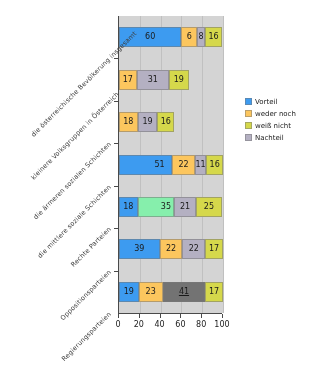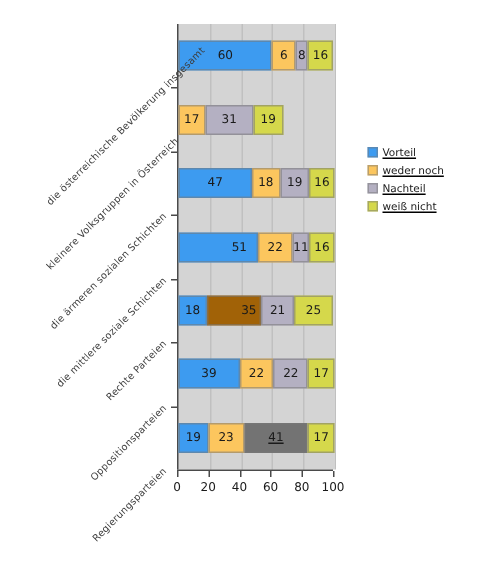--- a/index.html
+++ b/index.html
@@ -83,21 +83,20 @@
     transform:rotate(-45deg);
     text-align:right;
     letter-spacing:.15px;
   }
 
   
   .legend{
     position:absolute;
     left:245px;top:96px;
     width:58px;
-    text-decoration:underline;
   }
   .legend-item{
     display:flex;align-items:center;
     height:11px;
     margin-bottom:1px;
   }
   .legend-swatch{
     width:7px;height:7px;
     margin-right:3px;
     flex:0 0 auto;
@@ -126,34 +125,33 @@
         <div class="seg" style="width: 15.6px; background: rgb(252, 198, 94);">6</div>
         <div class="seg" style="width: 8.32px; background: rgb(180, 176, 194);">8</div>
         <div class="seg" style="width: 16.64px; background: rgb(213, 216, 75);">16</div>
       </div>
       <div class="bar-row" style="top: 53.6429px;">
         <div class="seg" style="width: 17.68px; background: rgb(252, 198, 94);">17</div>
         <div class="seg" style="width: 32.24px; background: rgb(180, 176, 194);">31</div>
         <div class="seg" style="width: 19.76px; background: rgb(213, 216, 75);">19</div>
       </div>
       <div class="bar-row" style="top: 96.0714px;">
-        <div class="seg" style="width: 48.88px; background: rgb(61, 155, 240);">47</div>
         <div class="seg" style="width: 18.72px; background: rgb(252, 198, 94);">18</div>
         <div class="seg" style="width: 19.76px; background: rgb(180, 176, 194);">19</div>
         <div class="seg" style="width: 16.64px; background: rgb(213, 216, 75);">16</div>
       </div>
       <div class="bar-row" style="top: 138.5px;">
         <div class="seg" style="width: 53.04px; background: rgb(61, 155, 240); padding-left: 28px;">51</div>
         <div class="seg" style="width: 22.88px; background: rgb(252, 198, 94);">22</div>
         <div class="seg" style="width: 11.44px; background: rgb(180, 176, 194);">11</div>
         <div class="seg" style="width: 16.64px; background: rgb(213, 216, 75);">16</div>
       </div>
       <div class="bar-row" style="top: 180.929px;">
         <div class="seg" style="width: 18.72px; background: rgb(61, 155, 240);">18</div>
-        <div class="seg" style="width: 36.4px; background: #a16207; padding-left: 20px;">35</div>
+        <div class="seg" style="width: 36.4px; background: #86efac; padding-left: 20px;">35</div>
         <div class="seg" style="width: 21.84px; background: rgb(180, 176, 194);">21</div>
         <div class="seg" style="width: 26px; background: rgb(213, 216, 75);">25</div>
       </div>
       <div class="bar-row" style="top: 223.357px;">
         <div class="seg" style="width: 40.56px; background: rgb(61, 155, 240);">39</div>
         <div class="seg" style="width: 22.88px; background: rgb(252, 198, 94);">22</div>
         <div class="seg" style="width: 22.88px; background: rgb(180, 176, 194);">22</div>
         <div class="seg" style="width: 17.68px; background: rgb(213, 216, 75);">17</div>
       </div>
       <div class="bar-row" style="top: 265.786px;">
@@ -201,22 +199,22 @@
   <div class="legend" id="legend">
       <div class="legend-item">
         <span class="legend-swatch" style="background: rgb(61, 155, 240);"></span>
         <span class="legend-text">Vorteil</span>
       </div>
       <div class="legend-item">
         <span class="legend-swatch" style="background: rgb(252, 198, 94);"></span>
         <span class="legend-text">weder noch</span>
       </div>
       <div class="legend-item">
+        <span class="legend-swatch" style="background: rgb(213, 216, 75);"></span>
+        <span class="legend-text">weiß nicht</span>
+      </div>
+      <div class="legend-item">
         <span class="legend-swatch" style="background: rgb(180, 176, 194);"></span>
         <span class="legend-text">Nachteil</span>
       </div>
-      <div class="legend-item">
-        <span class="legend-swatch" style="background: rgb(213, 216, 75);"></span>
-        <span class="legend-text">weiß nicht</span>
-      </div>
     </div>
 
 </div>
 
 </body></html>

